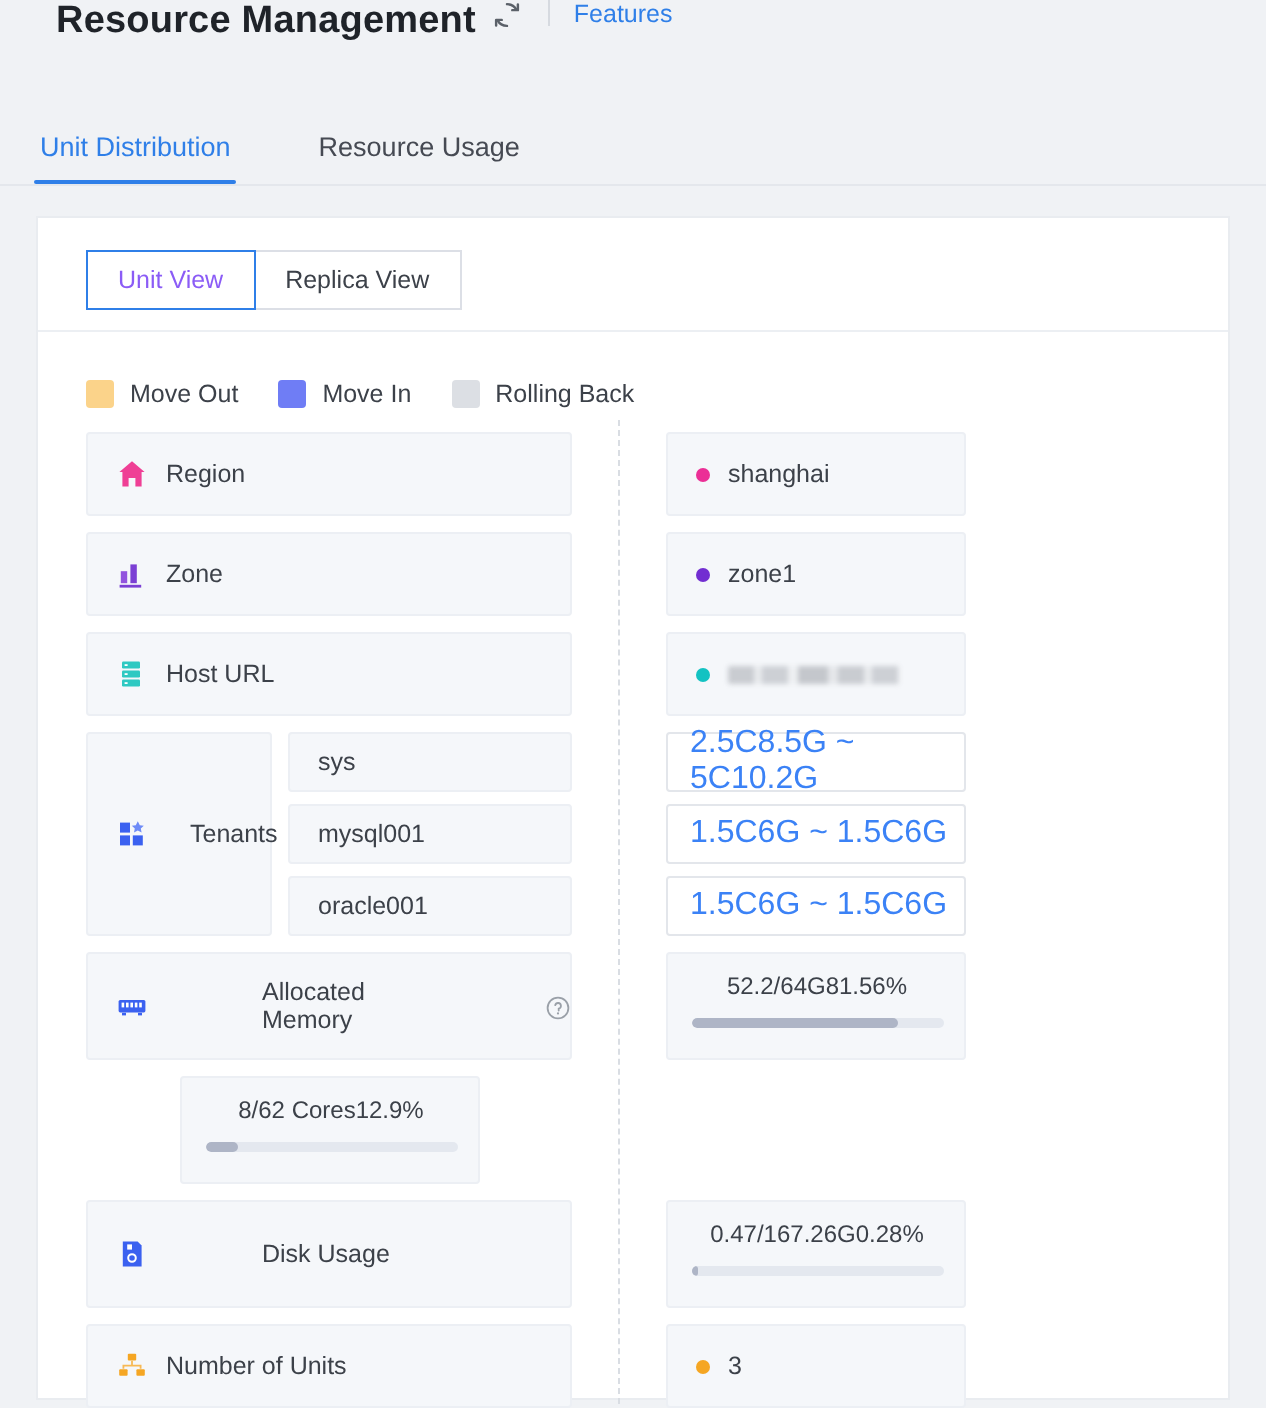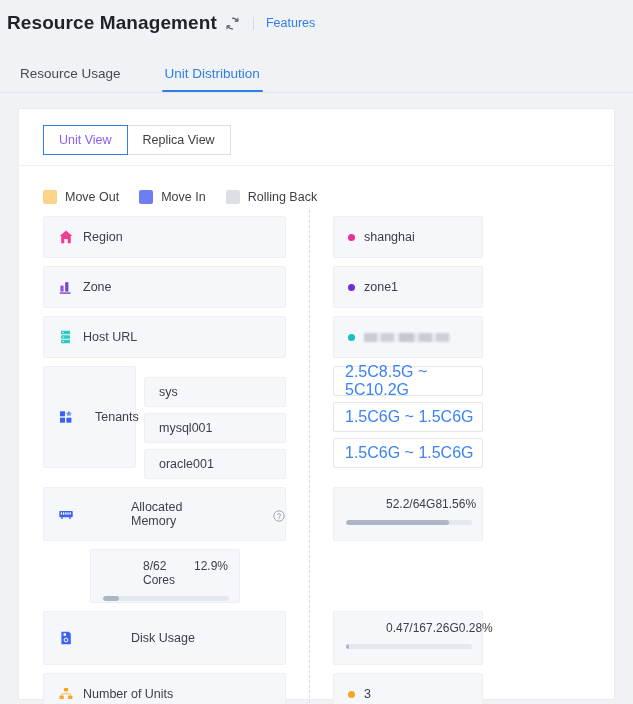--- a/index.html
+++ b/index.html
@@ -8,21 +8,21 @@
     background: #f0f2f5;
     font-family: "Liberation Sans", sans-serif;
     color: #333;
     overflow: hidden;
   }
   .page { position: relative; width: 633px; height: 704px; background: #f0f2f5; }
 
   
   .header {
     position: absolute; left: 0; top: 0; width: 633px; height: 46px;
-    display: flex; align-items: center; padding-left: 7px;
+    display: flex; padding-left: 28px;
   }
   .page-title {
     font-size: 19px; font-weight: bold; color: #1f2329; letter-spacing: .1px;
   }
   .refresh-icon { margin-left: 8px; width: 15px; height: 15px; display: block; }
   .hdr-divider {
     width: 1px; height: 13px; background: #d6dae0; margin: 0 12px 0 13px;
   }
   .features-link { font-size: 12.5px; color: #2f7fe8; cursor: pointer; }
 
@@ -97,21 +97,21 @@
       #cdd0d5 17px, #cdd0d5 30px, #eef0f2 30px, #eef0f2 35px,
       #c4c7cc 35px, #c4c7cc 50px, #e5e7ea 50px, #e5e7ea 55px);
     filter: blur(1.2px);
   }
 
   
   .tenants-label {
     width: 93px; min-height: 102px; background: #f5f7fa; border: 1px solid #eceff4;
     border-radius: 2px; display: flex; align-items: center; padding-left: 14px; gap: 12px;
   }
-  .tenants-names { margin-left: 8px; margin-top: 11px; }
+  .tenants-names { margin-left: 8px; }
   .tenant-name-box {
     width: 142px; height: 30px; background: #f5f7fa; border: 1px solid #eceff4;
     border-radius: 2px; display: flex; align-items: center; padding-left: 14px;
     margin-bottom: 6px;
   }
   .tenant-name-box:last-child { margin-bottom: 0; }
   .tenant-text { font-size: 12.5px; color: #3c4149; }
   .tenants-values { margin-left: 47px; }
   .tenant-spec-box {
     width: 150px; height: 30px; background: #ffffff; border: 1px solid #e3e6eb;
@@ -119,21 +119,21 @@
     margin-bottom: 6px;
   }
   .tenant-spec-box:last-child { margin-bottom: 0; }
   .tenant-spec-text { font-size: 16px; color: #3b82f6; }
 
   
   .metric-box {
     width: 150px; height: 54px; background: #f5f7fa; border: 1px solid #eceff4;
     border-radius: 2px; padding: 9px 11px 0 12px;
   }
-  .metric-top { display: flex; justify-content: space-between; align-items: baseline; margin-left: 40px; }
+  .metric-top { display: flex; justify-content: center; align-items: baseline; }
   .metric-used { font-size: 12px; color: #3c4149; }
   .metric-pct { font-size: 12px; color: #3c4149; }
   .bar-track {
     margin-top: 9px; height: 5px; width: 126px; background: #e4e8ef; border-radius: 3px;
     overflow: hidden;
   }
   .bar-fill { height: 5px; background: #aeb5c6; border-radius: 3px; }
   .tall-label { min-height: 54px; gap: 48px; }
 </style>
 </head>
@@ -149,22 +149,22 @@
         <path d="M13.8 2.4v3.0h-3.0" fill="none" stroke="#5b6169" stroke-width="1.3" stroke-linecap="round" stroke-linejoin="round"></path>
         <path d="M8 13.8a5.8 5.8 0 0 1-5.1-3.05" fill="none" stroke="#5b6169" stroke-width="1.3" stroke-linecap="round"></path>
         <path d="M2.2 13.6v-3.0h3.0" fill="none" stroke="#5b6169" stroke-width="1.3" stroke-linecap="round" stroke-linejoin="round"></path>
       </svg>
     </span>
     <span class="hdr-divider"></span>
     <span class="features-link">Features</span>
   </div>
 
   <div class="tabbar">
+    <div class="tab active">Unit Distribution</div>
     <div class="tab">Resource Usage</div>
-    <div class="tab active">Unit Distribution</div>
   </div>
 
   <div class="card">
 
     <div class="viewbar">
       <div class="segmented">
         <div class="seg-btn active">Unit View</div>
         <div class="seg-btn">Replica View</div>
       </div>
     </div>

